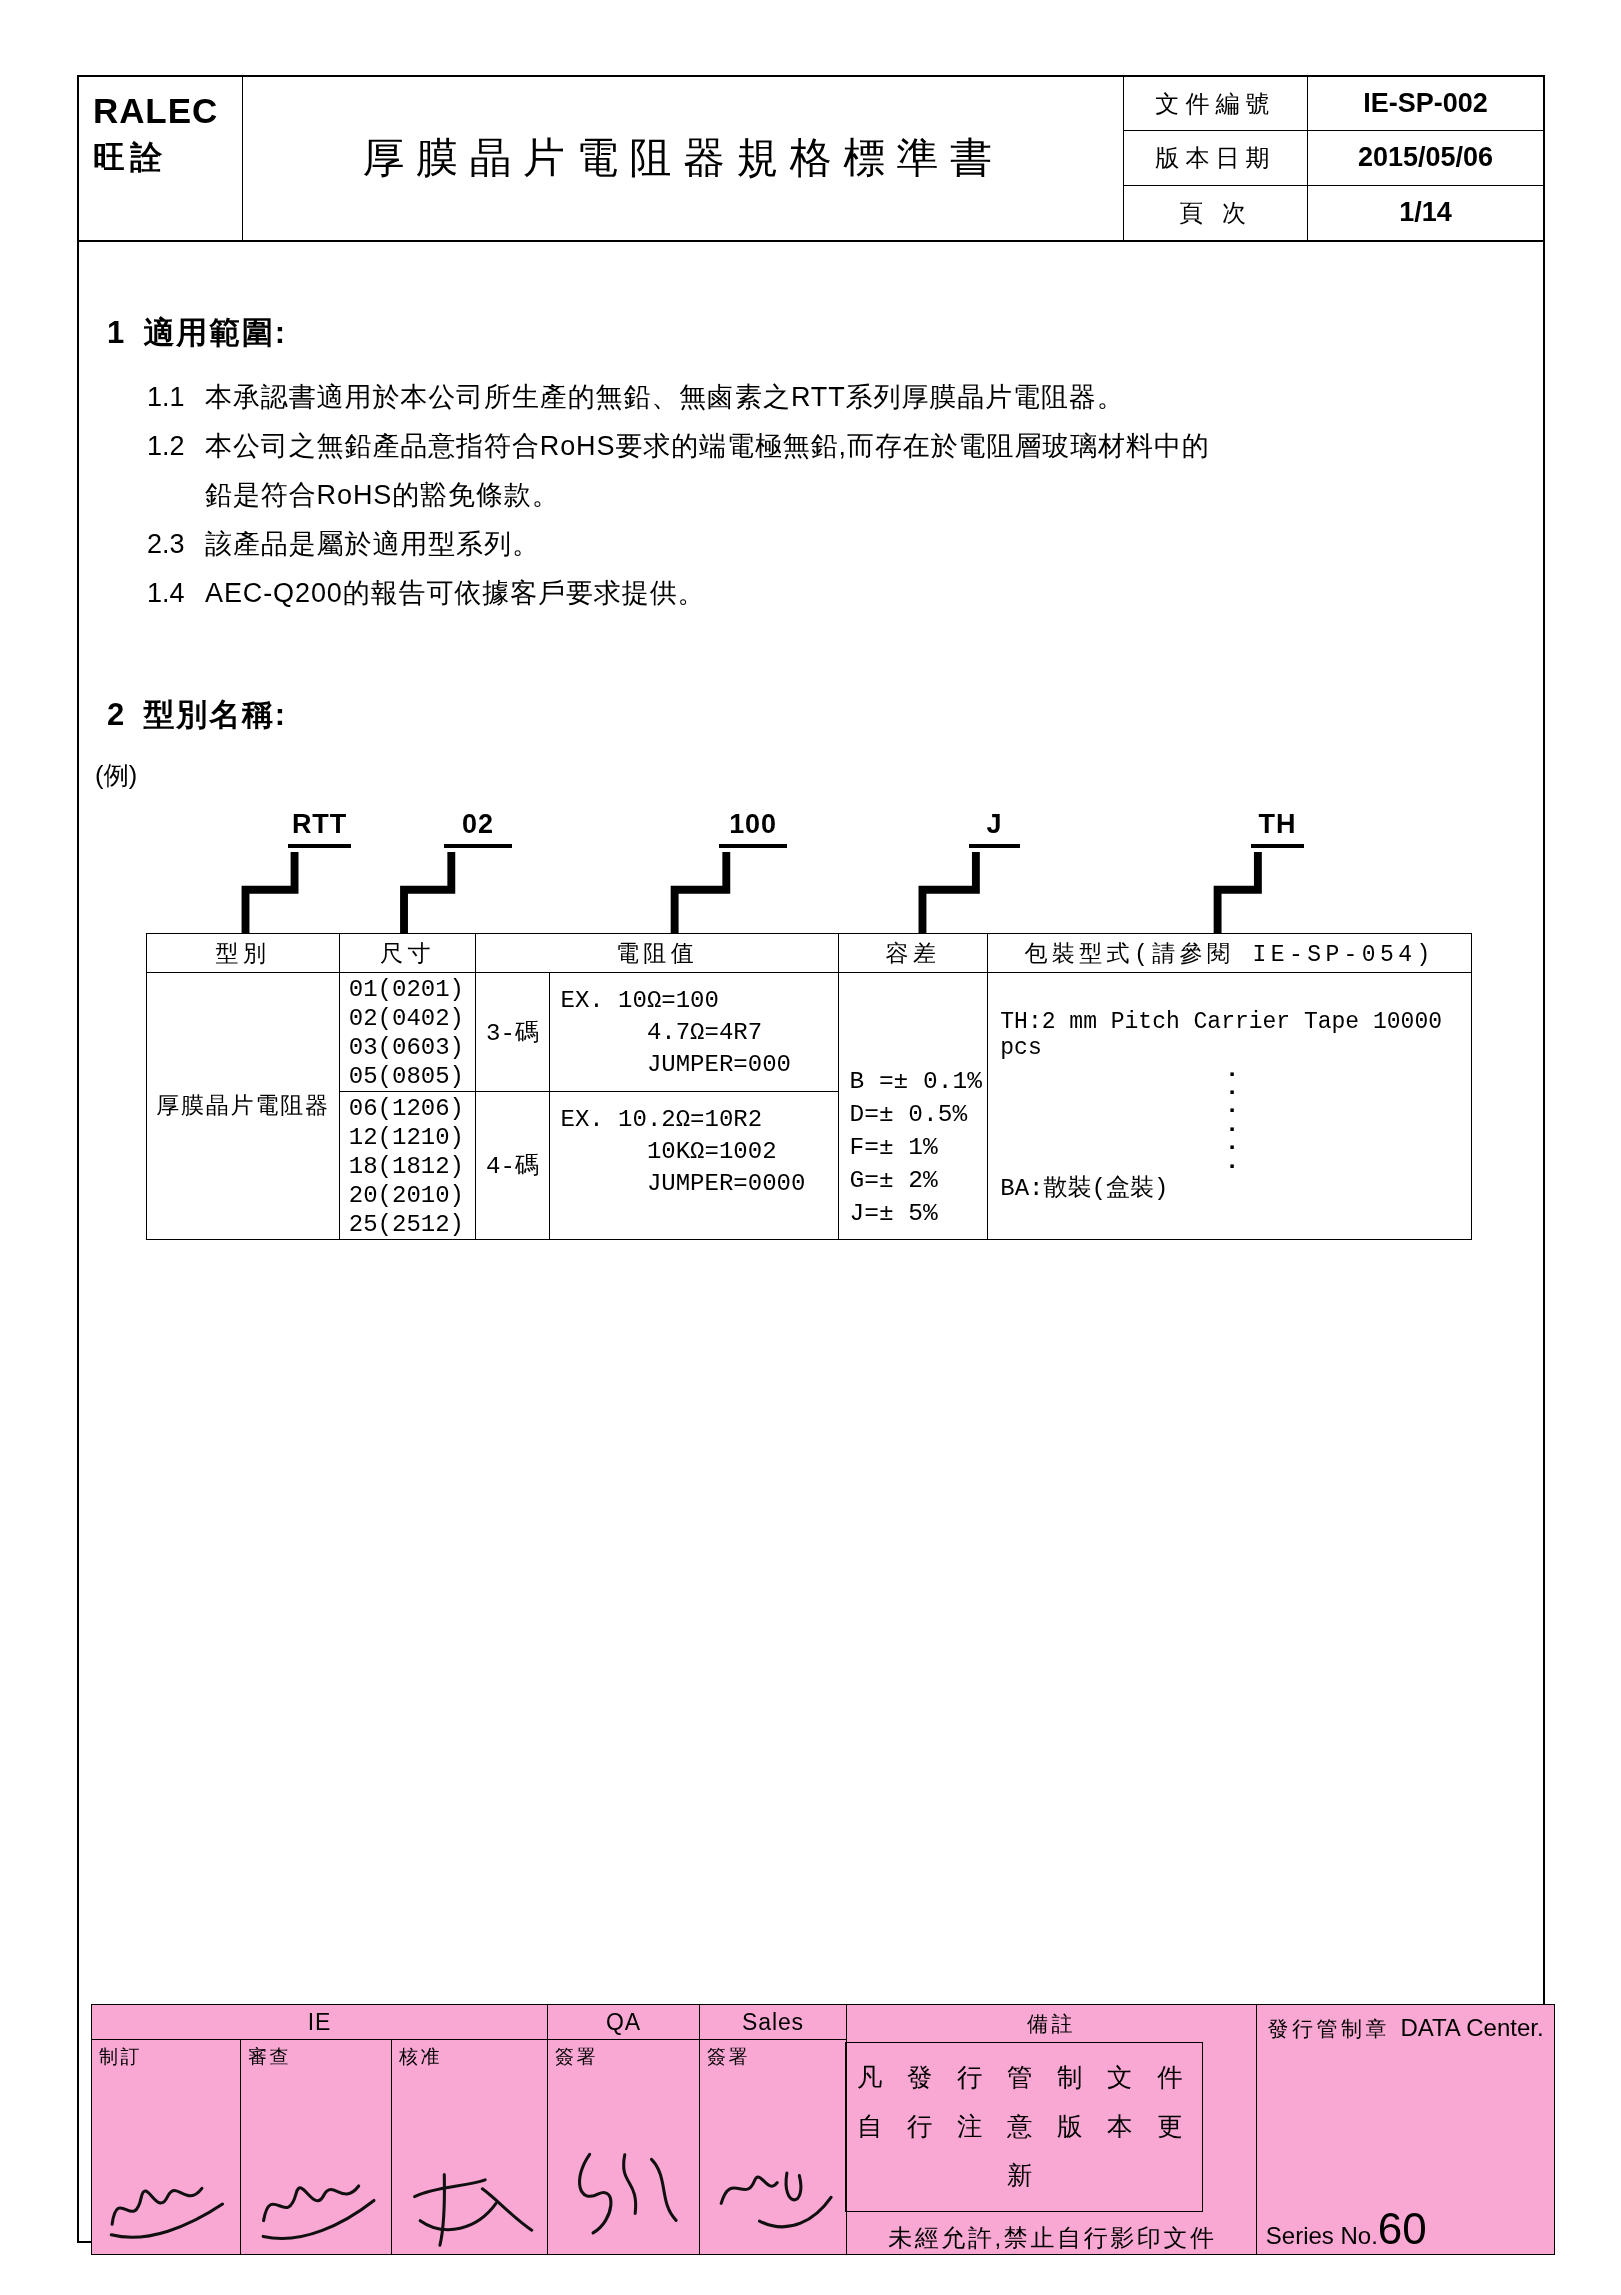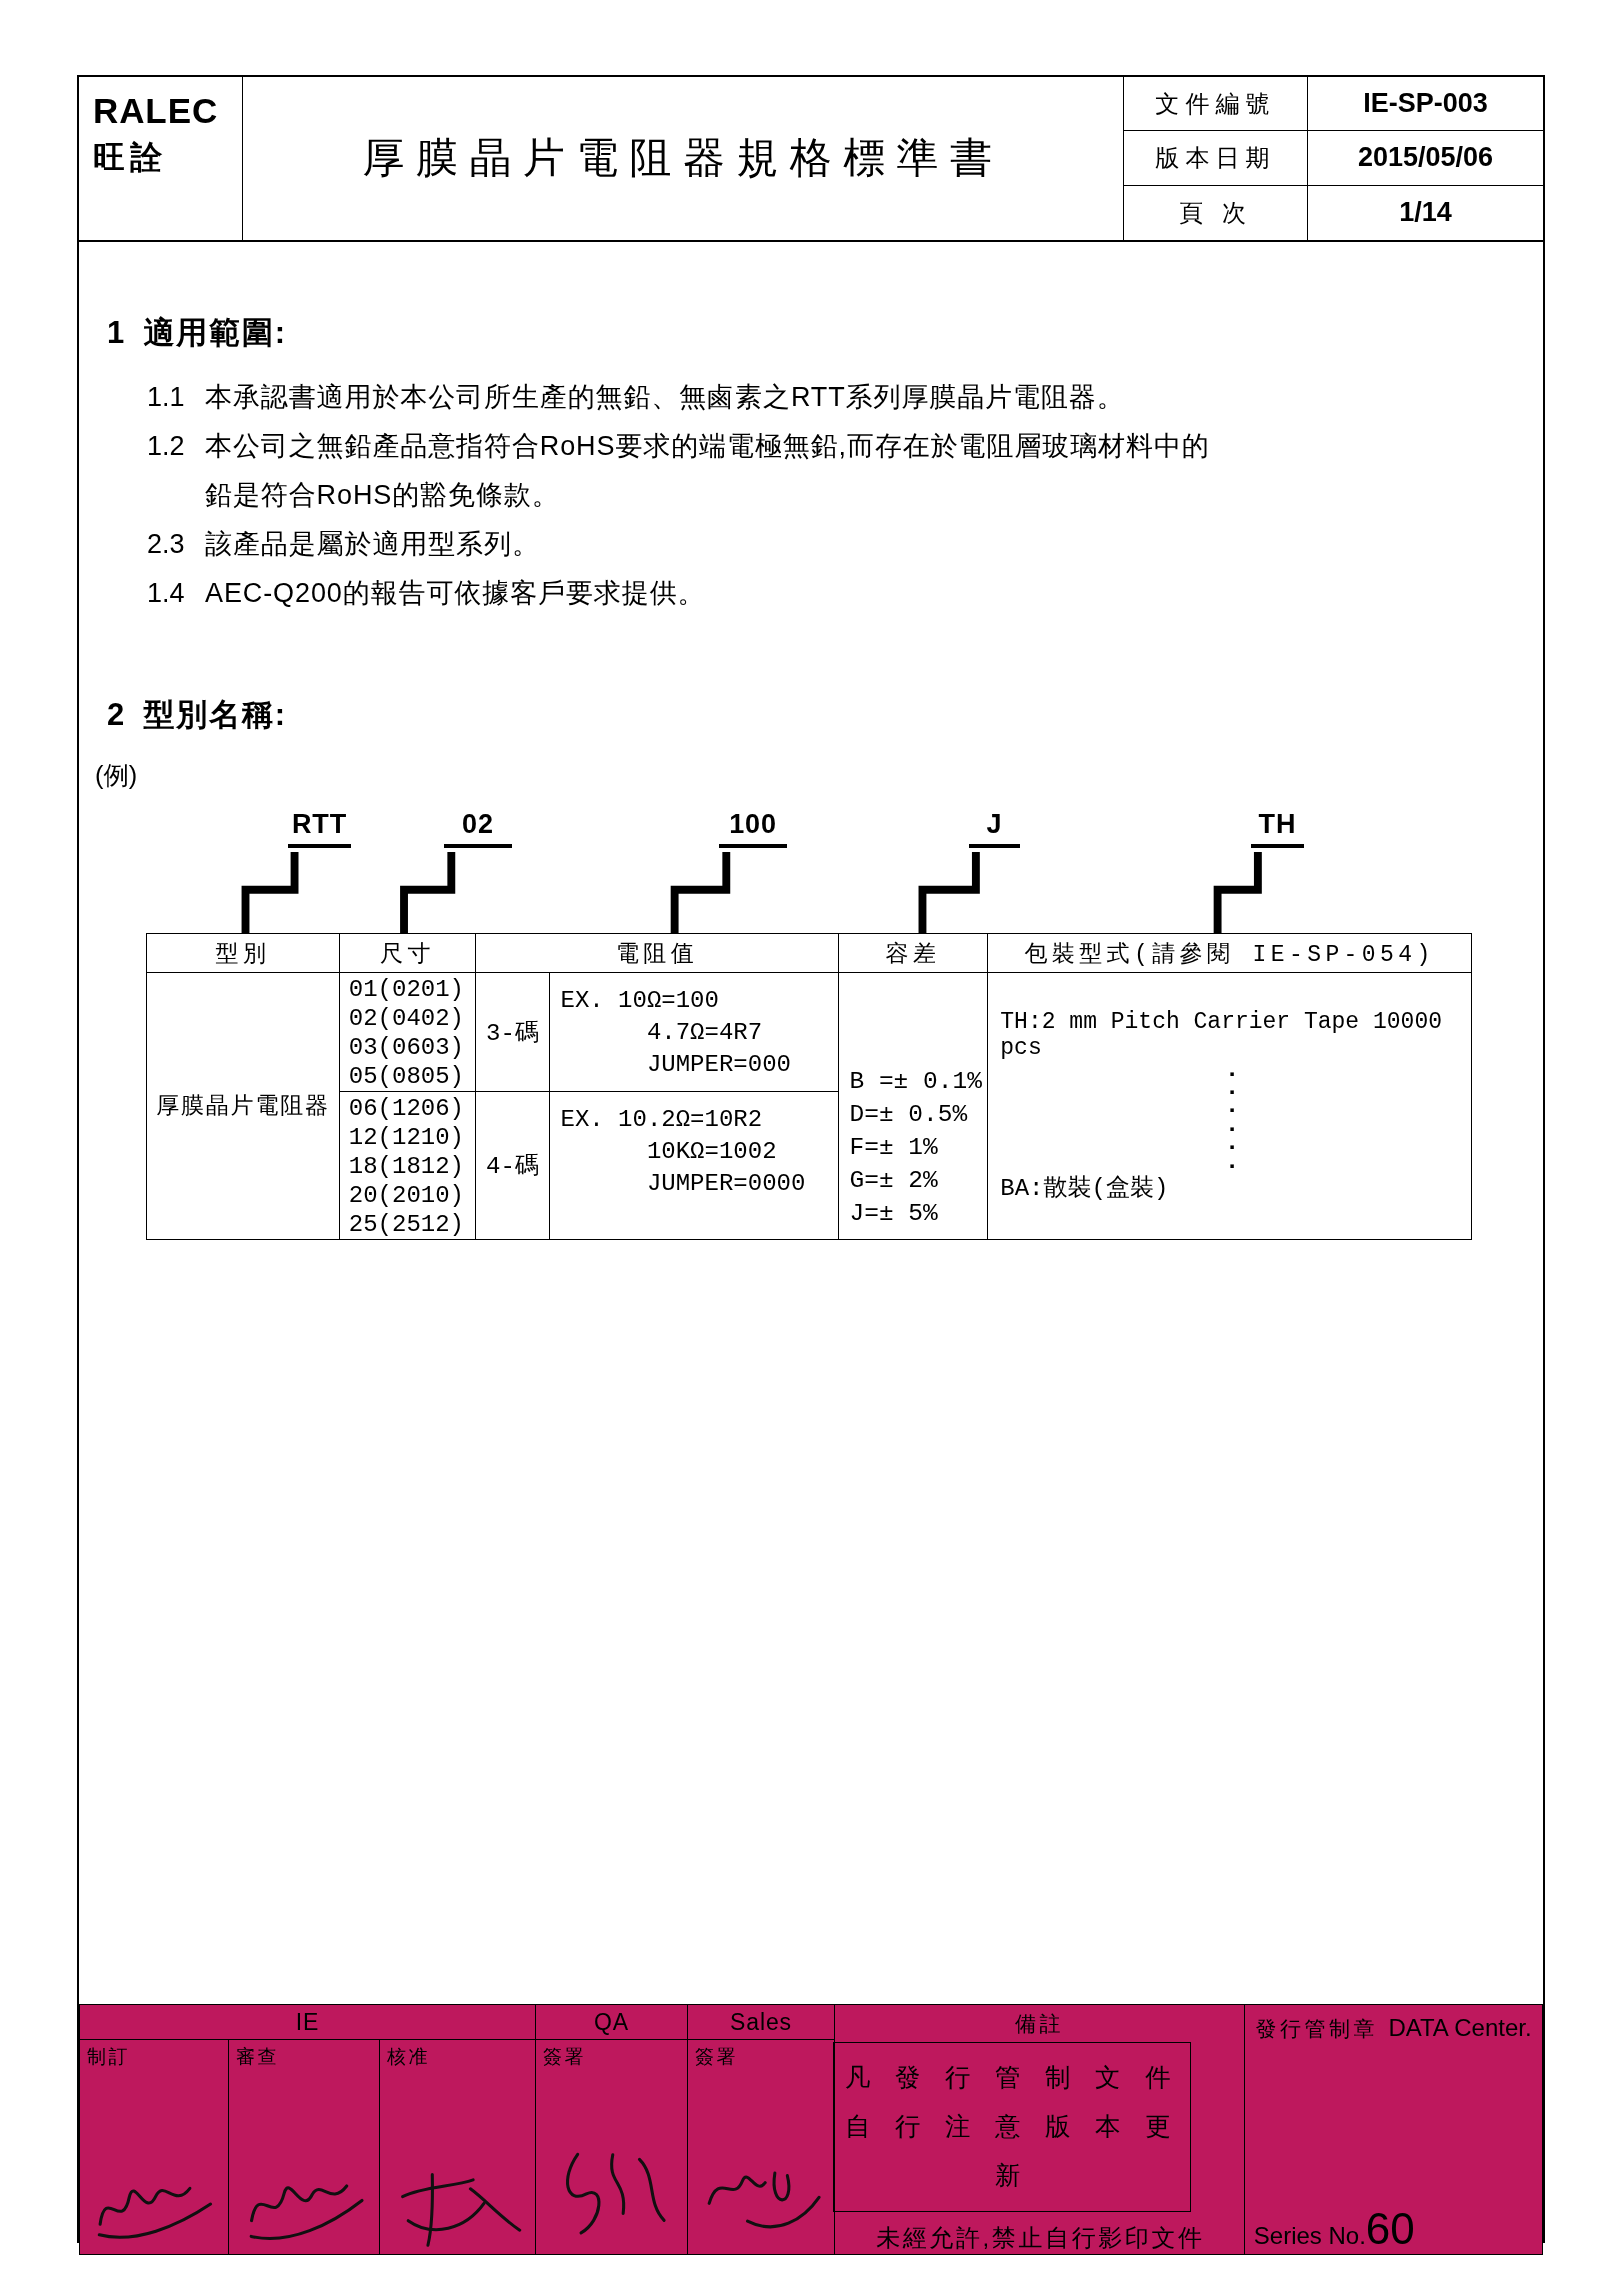--- a/index.html
+++ b/index.html
@@ -58,22 +58,22 @@
   .tol-cell { vertical-align:bottom !important; padding:0 0 8.8px 10.5px; }
   .tol-lines { white-space:pre-line; font-size:24.5px; line-height:33px; }
   .pack-cell { vertical-align:top !important; }
   .pack-inner { height:100%; min-height:260px; display:flex; flex-direction:column;
                 justify-content:center; padding:7px 7px 7px 12.3px; }
   .pack-top { font-size:23px; }
   .pack-dots { white-space:pre-line; text-align:center; font-size:24.5px; line-height:18.4px; font-weight:bold; }
   .pack-bot { font-size:24px; }
 
   
-  table.foot { position:absolute; left:0; top:1927px; width:1463px; border-collapse:collapse;
-               table-layout:fixed; background:#be185d; }
+  table.foot { position:absolute; left:12px; top:1927px; width:1463px; border-collapse:collapse;
+               table-layout:fixed; background:#f9a8d4; }
   table.foot td { border:1.8px solid #000; position:relative; }
   .f-top td { height:32px; text-align:center; font-size:23px; vertical-align:middle; letter-spacing:0.9px; }
   .f-sig td { height:196px; vertical-align:top; }
   .sig-label { position:absolute; top:3.5px; left:7px; font-size:19px; letter-spacing:2.6px; }
   .sig { position:absolute; bottom:1.8px; left:50%; transform:translateX(-50%) rotate(-5deg); }
   .sig path { fill:none; stroke:#101010; stroke-width:3.5; stroke-linecap:round; }
   .remark-cell { vertical-align:top !important; }
   .remark-label { font-size:21px; letter-spacing:3.5px; padding:5.3px 7px 1.8px 7px; }
   .notice-box { border:1.8px solid #000; margin:1.8px 53px 0 -1.8px; padding:10.5px 10.5px;
                 font-size:25.4px; letter-spacing:8.8px; line-height:49px; white-space:pre-line; }
@@ -90,21 +90,21 @@
 <div class="page">
   <div class="frame">
 
     <div class="hdr">
       <div class="hdr-company">
         <div class="company-en">RALEC</div>
         <div class="company-cn">旺詮</div>
       </div>
       <div class="hdr-title">厚膜晶片電阻器規格標準書</div>
       <div class="hdr-label">文件編號</div>
-      <div class="hdr-value">IE-SP-003</div>
+      <div class="hdr-value">IE-SP-002</div>
       <div class="hdr-label">版本日期</div>
       <div class="hdr-value">2015/05/06</div>
       <div class="hdr-label last">頁  次</div>
       <div class="hdr-value last">1/14</div>
     </div>
 
     <div class="sec-title" style="left:28px; top:235px;">
       <span class="sec-num">1</span><span>適用範圍:</span>
     </div>
     <div class="scope-items">

